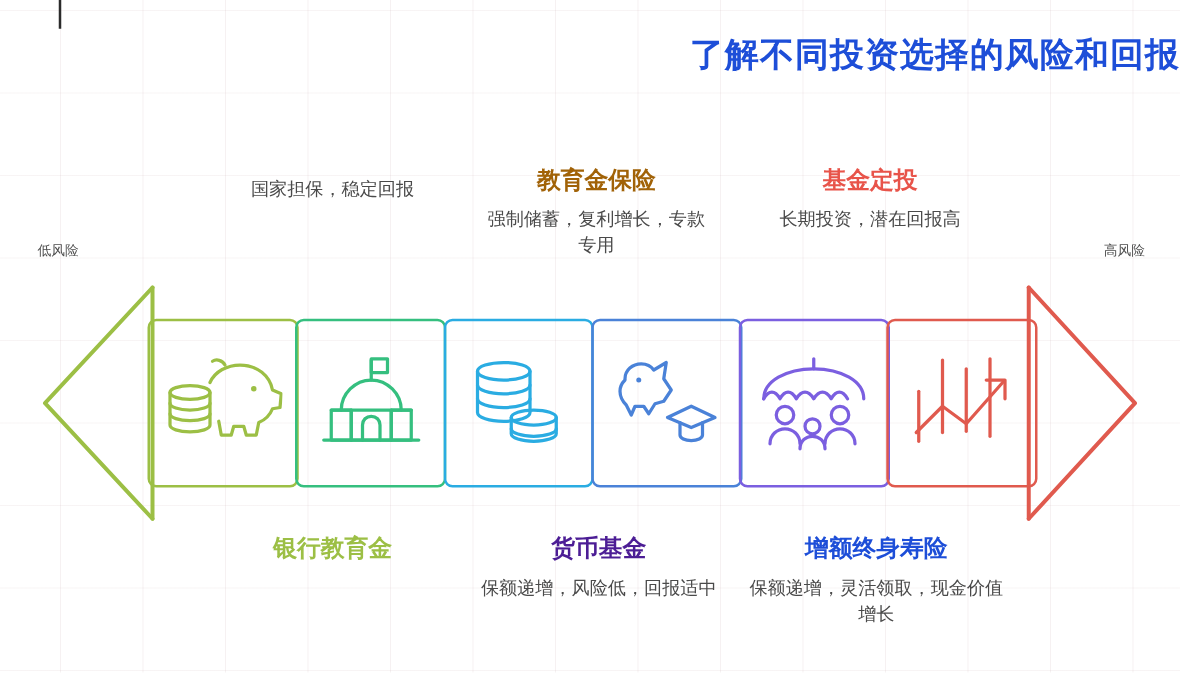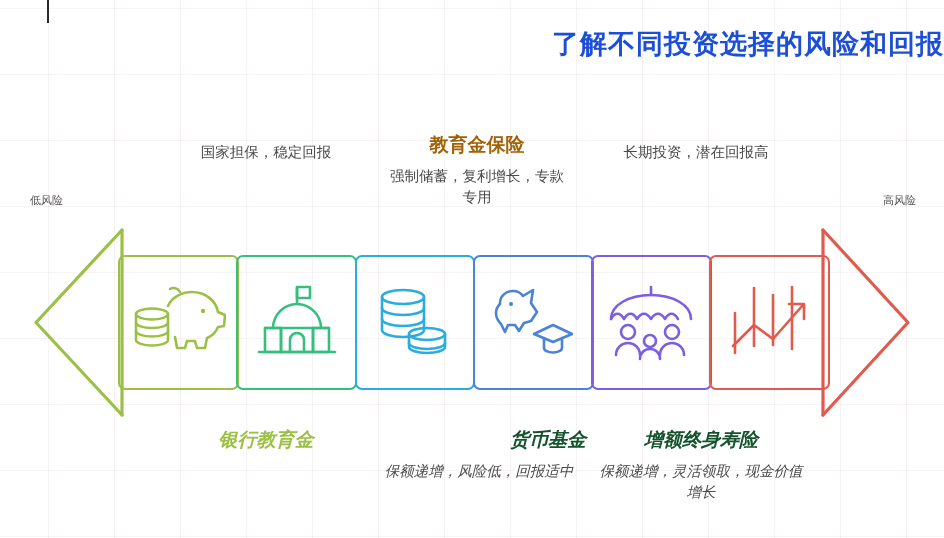--- a/index.html
+++ b/index.html
@@ -71,21 +71,21 @@
     line-height: 1.25;
     white-space: nowrap;
   }
   .ann-desc {
     margin-top: 9px;
     font-size: 14.5px;
     color: #4a4a4a;
     line-height: 1.45;
   }
   .ann-top { top: 133px; }
-  .ann-bottom { top: 428px; font-style: italic; }
+  .ann-bottom { top: 428px; }
 
   #ann-top-1    { left: 148px; width: 236px; }
   #ann-top-2    { left: 384px; width: 186px; }
   #ann-top-3    { left: 596px; width: 200px; }
   #ann-bottom-1 { left: 148px; width: 236px; }
   #ann-bottom-2 { left: 372px; width: 214px; }
   #ann-bottom-3 { left: 594px; width: 214px; }
 
   
   #bar-wrap {
@@ -138,20 +138,21 @@
 <div class="risk-label" id="risk-high" style="color: rgb(77, 77, 77); margin-left: 31px;">高风险</div>
 
 <div class="ann ann-top" id="ann-top-1">
   <div class="ann-desc">国家担保，稳定回报</div>
 </div>
 <div class="ann ann-top" id="ann-top-2">
   <div class="ann-title" style="color: #a16207;">教育金保险</div>
   <div class="ann-desc">强制储蓄，复利增长，专款专用</div>
 </div>
 <div class="ann ann-top" id="ann-top-3">
+  <div class="ann-title" style="color: rgb(232, 84, 74);">基金定投</div>
   <div class="ann-desc">长期投资，潜在回报高</div>
 </div>
 
 <div id="bar-wrap">
 
   <svg id="arrow-left" viewBox="0 0 92 195" fill="none">
     <path d="M90 5 L4 97.5 L90 190" stroke="#9cbf45" stroke-width="3.2" stroke-linejoin="round" stroke-linecap="round"></path>
     <path d="M90 5 L90 190" stroke="#9cbf45" stroke-width="3.2" stroke-linecap="round"></path>
   </svg>
 
@@ -247,19 +248,19 @@
       </svg>
     </div>
 
   </div>
 </div>
 
 <div class="ann ann-bottom" id="ann-bottom-1">
   <div class="ann-title" style="color: rgb(156, 191, 69);">银行教育金</div>
 </div>
 <div class="ann ann-bottom" id="ann-bottom-2">
-  <div class="ann-title" style="color: #14532d; text-align: right;">货币基金</div>
+  <div class="ann-title" style="color: #4c1d95;">货币基金</div>
   <div class="ann-desc">保额递增，风险低，回报适中</div>
 </div>
 <div class="ann ann-bottom" id="ann-bottom-3">
-  <div class="ann-title" style="color: #14532d;">增额终身寿险</div>
+  <div class="ann-title" style="color: #1d4ed8;">增额终身寿险</div>
   <div class="ann-desc">保额递增，灵活领取，现金价值增长</div>
 </div>
 
 </body></html>

